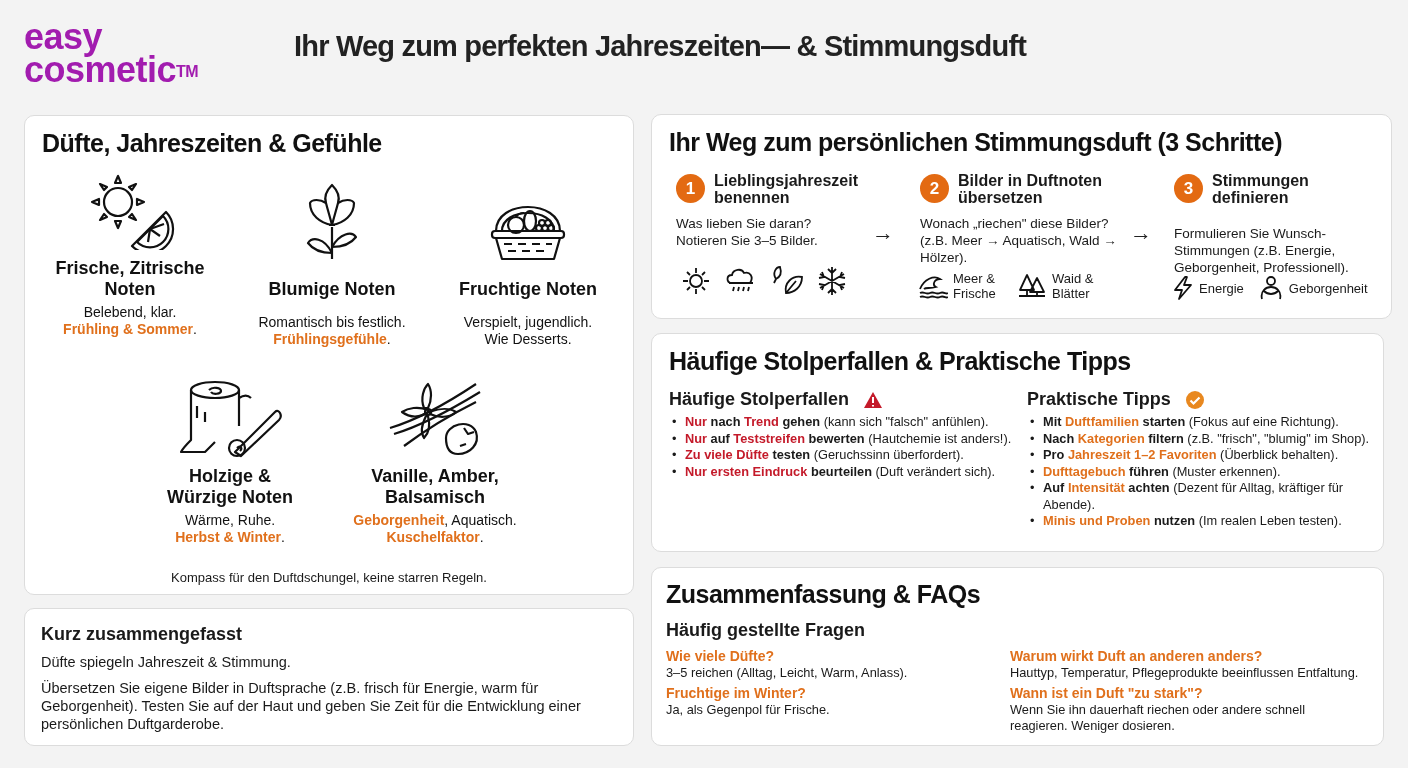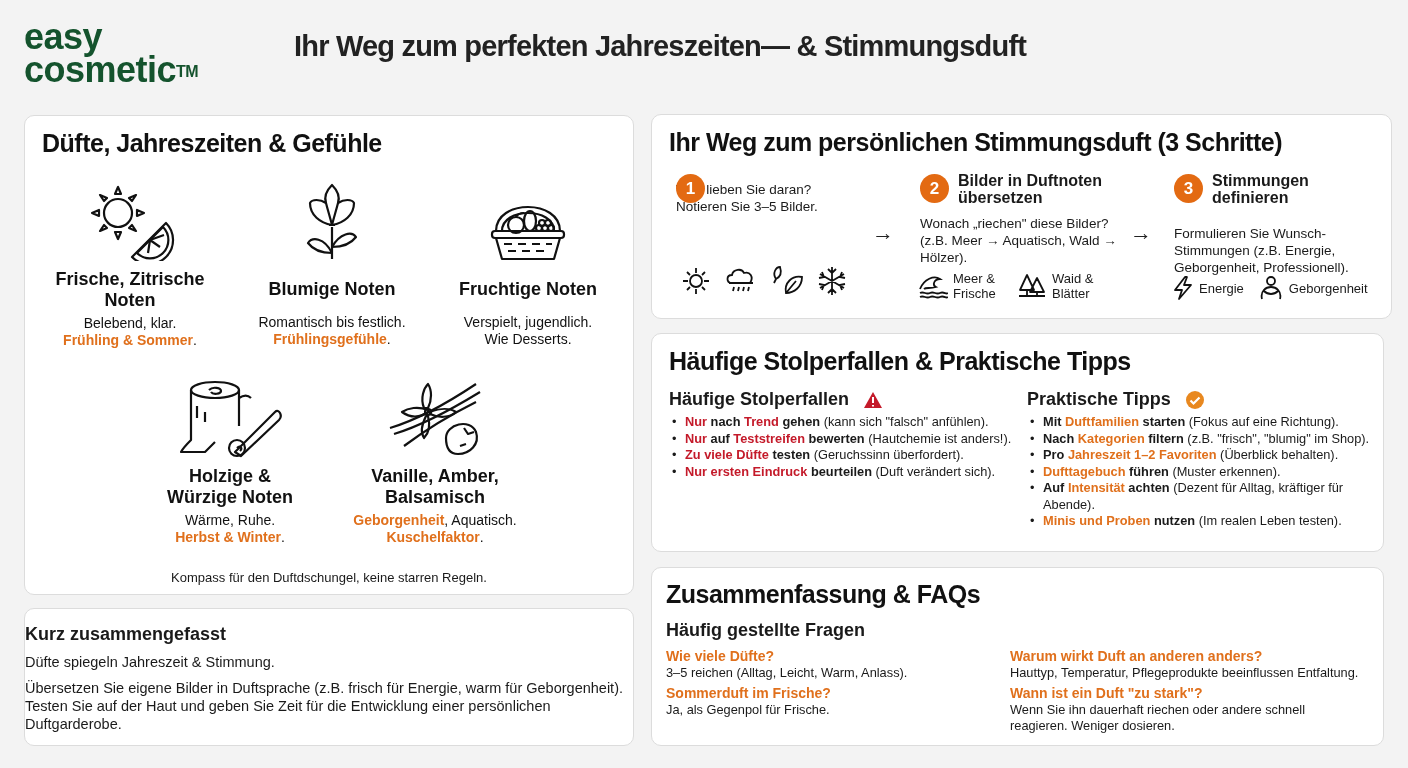--- a/index.html
+++ b/index.html
@@ -5,21 +5,21 @@
   * { box-sizing: border-box; margin: 0; padding: 0; }
   html, body { width: 1408px; height: 768px; overflow: hidden; }
   body {
     background: #f3f3f3;
     font-family: "Liberation Sans", "DejaVu Sans", sans-serif;
     color: #1a1a1a;
     position: relative;
   }
   .logo {
     position: absolute; left: 24px; top: 20px;
-    font-weight: 700; font-size: 36px; line-height: 33px; color: #14532d;
+    font-weight: 700; font-size: 36px; line-height: 33px; color: #a21caf;
     letter-spacing: -0.5px;
   }
   .logo sup { font-size: 16px; vertical-align: top; position: relative; top: 2px; }
   .main-title {
     position: absolute; left: 294px; top: 30px;
     font-weight: 700; font-size: 29px; color: #222; letter-spacing: -0.8px;
     white-space: nowrap;
   }
   .card {
     position: absolute; background: #fff; border: 1px solid #dcdcdc;
@@ -33,21 +33,21 @@
   #c1 { left: 24px; top: 115px; width: 610px; height: 480px; }
   #c1 h2 { position: absolute; left: 17px; top: 13px; }
   .note { position: absolute; text-align: center; width: 200px; }
   .note svg { display: block; margin: 0 auto; }
   .note .ttl { font-weight: 700; font-size: 18px; line-height: 21px; color: #111; margin-top: 8px; }
   .note .desc { font-size: 14px; line-height: 17px; margin-top: 4px; color: #111; }
   .note .desc b { font-weight: 700; }
   .compass { position: absolute; left: 0; width: 100%; top: 454px; text-align: center; font-size: 13px; }
 
   
-  #c2 { left: 24px; top: 608px; width: 610px; height: 138px; padding: 15px 0; }
+  #c2 { left: 24px; top: 608px; width: 610px; height: 138px; padding: 15px 16px; }
   #c2 h3 { font-size: 18px; font-weight: 700; margin-bottom: 8px; }
   #c2 p { font-size: 14.5px; line-height: 18px; margin-bottom: 8px; }
 
   
   #c3 { left: 651px; top: 114px; width: 741px; height: 205px; }
   #c3 h2 { position: absolute; left: 17px; top: 13px; }
   .step { position: absolute; top: 57px; width: 200px; }
   .step .num {
     position: absolute; left: 0; top: 2px; width: 29px; height: 29px; border-radius: 50%;
     background: #e36a12; color: #fff; font-weight: 700; font-size: 17px;
@@ -82,21 +82,21 @@
 
 <div class="logo">
   <div>easy</div>
   <div><span>cosmetic</span><sup>TM</sup></div>
 </div>
 <h1 class="main-title">Ihr Weg zum perfekten Jahreszeiten— &amp; Stimmungsduft</h1>
 
 <section class="card" id="c1">
   <h2>Düfte, Jahreszeiten &amp; Gefühle</h2>
 
-  <div class="note" style="left:5px; top:65px;">
+  <div class="note" style="left:5px; top:54px;">
     <svg width="100" height="80" viewBox="0 0 100 80" fill="none" stroke="#111" stroke-width="2.2" stroke-linejoin="round">
       <circle cx="38" cy="32" r="14"></circle>
       <path d="M38 6 l-3 7 h6z M38 58 l-3 -7 h6z M12 32 l7 -3 v6z M64 32 l-7 -3 v6z M20 14 l7 3 -3 3z M56 14 l-7 3 3 3z M20 50 l7 -3 -3 -3z M56 50 l-7 -3 3 -3z"></path>
       <path d="M52 76 L86 42 A24 24 0 0 1 52 76 Z"></path>
       <path d="M57 72 L83 46 A18 18 0 0 1 57 72 Z"></path>
       <path d="M70 59 L80 66 M70 59 L84 54 M70 59 L68 72"></path>
     </svg>
     <div class="ttl"><span>Frische, Zitrische</span><br><span>Noten</span></div>
     <div class="desc"><span>Belebend, klar.</span><br><b class="orange">Frühling &amp; Sommer</b><span>.</span></div>
   </div>
@@ -168,20 +168,21 @@
   <h3>Kurz zusammengefasst</h3>
   <p>Düfte spiegeln Jahreszeit &amp; Stimmung.</p>
   <p>Übersetzen Sie eigene Bilder in Duftsprache (z.B. frisch für Energie, warm für Geborgenheit). Testen Sie auf der Haut und geben Sie Zeit für die Entwicklung einer persönlichen Duftgarderobe.</p>
 </section>
 
 <section class="card" id="c3">
   <h2>Ihr Weg zum persönlichen Stimmungsduft (3 Schritte)</h2>
 
   <div class="step" style="left:24px;">
     <div class="num">1</div>
+    <div class="sttl">Lieblingsjahreszeit benennen</div>
     <div class="sdesc" style="width:170px;">Was lieben Sie daran? Notieren Sie 3–5 Bilder.</div>
   </div>
   <div class="icons-row" style="left:28px; top:150px; gap:12px;">
     <svg width="32" height="32" viewBox="0 0 32 32" fill="none" stroke="#111" stroke-width="1.8">
         <circle cx="16" cy="16" r="6"></circle>
         <path d="M16 3v5M16 24v5M3 16h5M24 16h5M7 7l3 3M22 22l3 3M7 25l3-3M22 10l3-3"></path>
       </svg>
     <svg width="34" height="32" viewBox="0 0 34 32" fill="none" stroke="#111" stroke-width="1.8">
         <path d="M8 18 C2 18 2 10 8 10 C9 4 18 3 20 8 C26 6 30 12 26 18 Z"></path>
         <path d="M5 18h24M10 22l-1 4M15 22l-1 4M20 22l-1 4M25 22l-1 4"></path>
@@ -279,21 +280,21 @@
 </section>
 
 <section class="card" id="c5">
   <h2>Zusammenfassung &amp; FAQs</h2>
   <h3>Häufig gestellte Fragen</h3>
   <div class="faq" style="left:14px; top:80px;">
     <div class="q">Wie viele Düfte?</div>
     <div class="a">3–5 reichen (Alltag, Leicht, Warm, Anlass).</div>
   </div>
   <div class="faq" style="left:14px; top:117px;">
-    <div class="q">Sommerduft im Frische?</div>
+    <div class="q">Fruchtige im Winter?</div>
     <div class="a">Ja, als Gegenpol für Frische.</div>
   </div>
   <div class="faq" style="left:358px; top:80px;">
     <div class="q">Warum wirkt Duft an anderen anders?</div>
     <div class="a">Hauttyp, Temperatur, Pflegeprodukte beeinflussen Entfaltung.</div>
   </div>
   <div class="faq" style="left:358px; top:117px; width:330px;">
     <div class="q">Wann ist ein Duft "zu stark"?</div>
     <div class="a">Wenn Sie ihn dauerhaft riechen oder andere schnell reagieren. Weniger dosieren.</div>
   </div>

